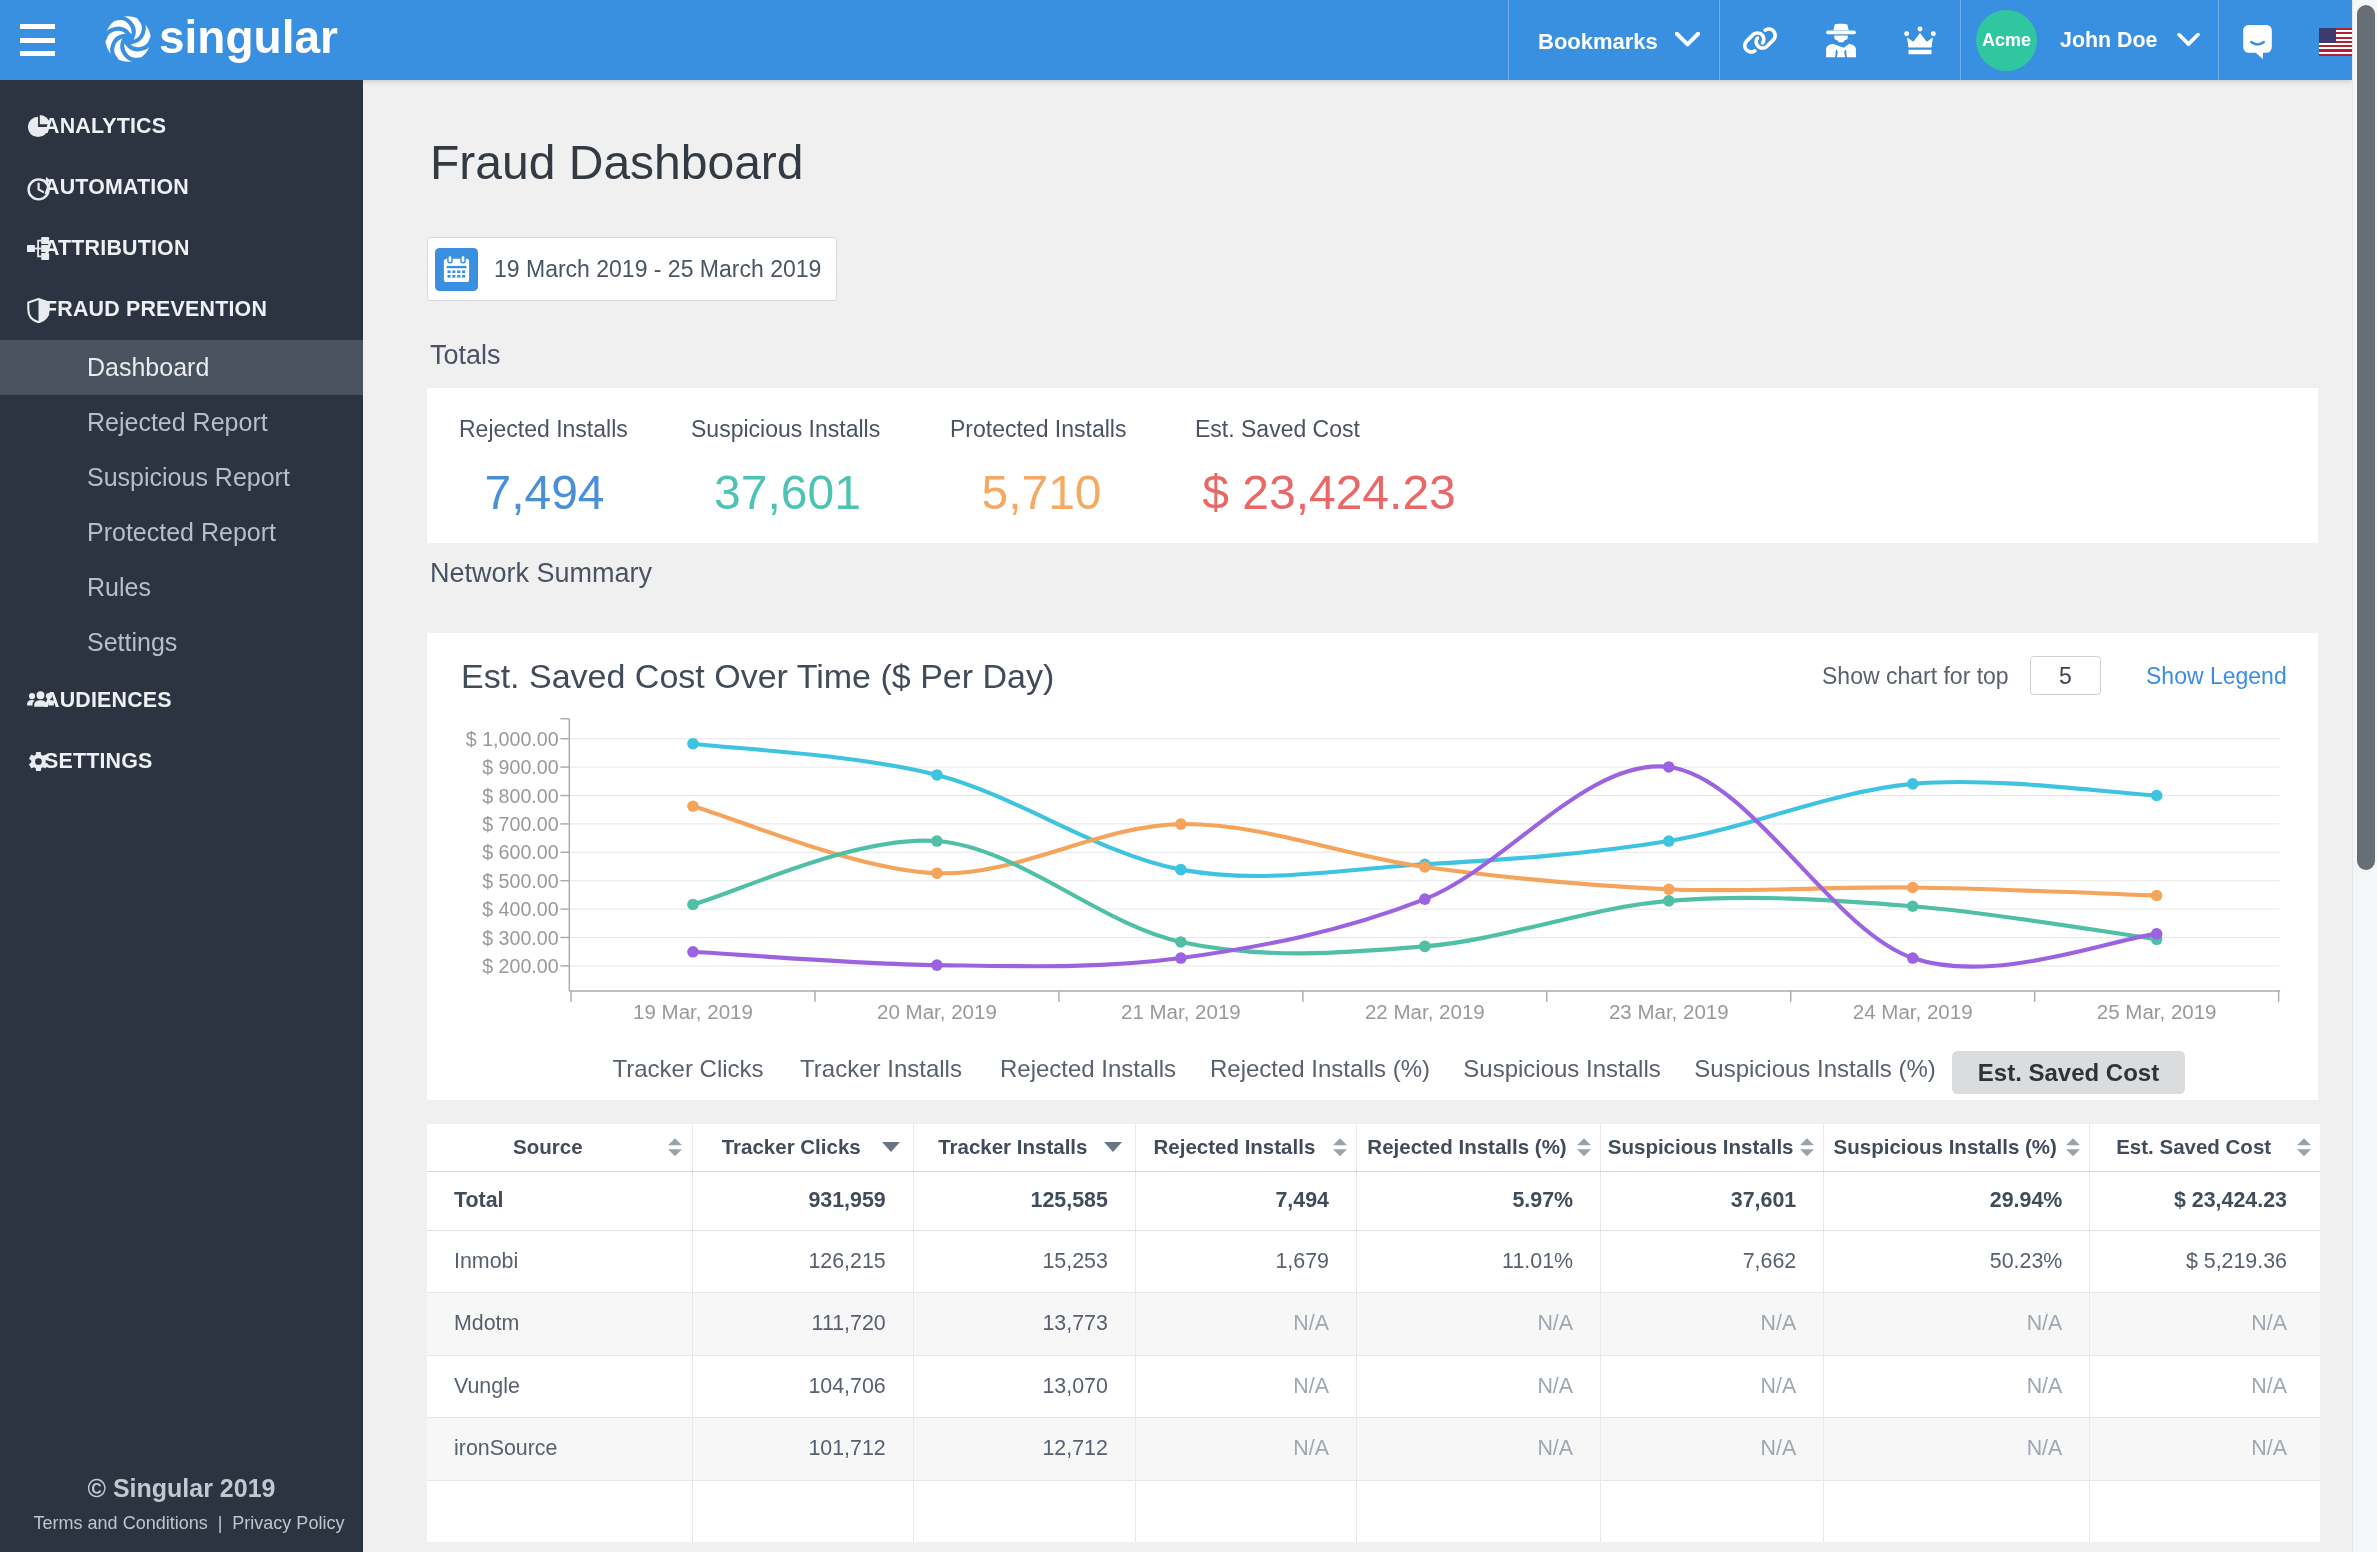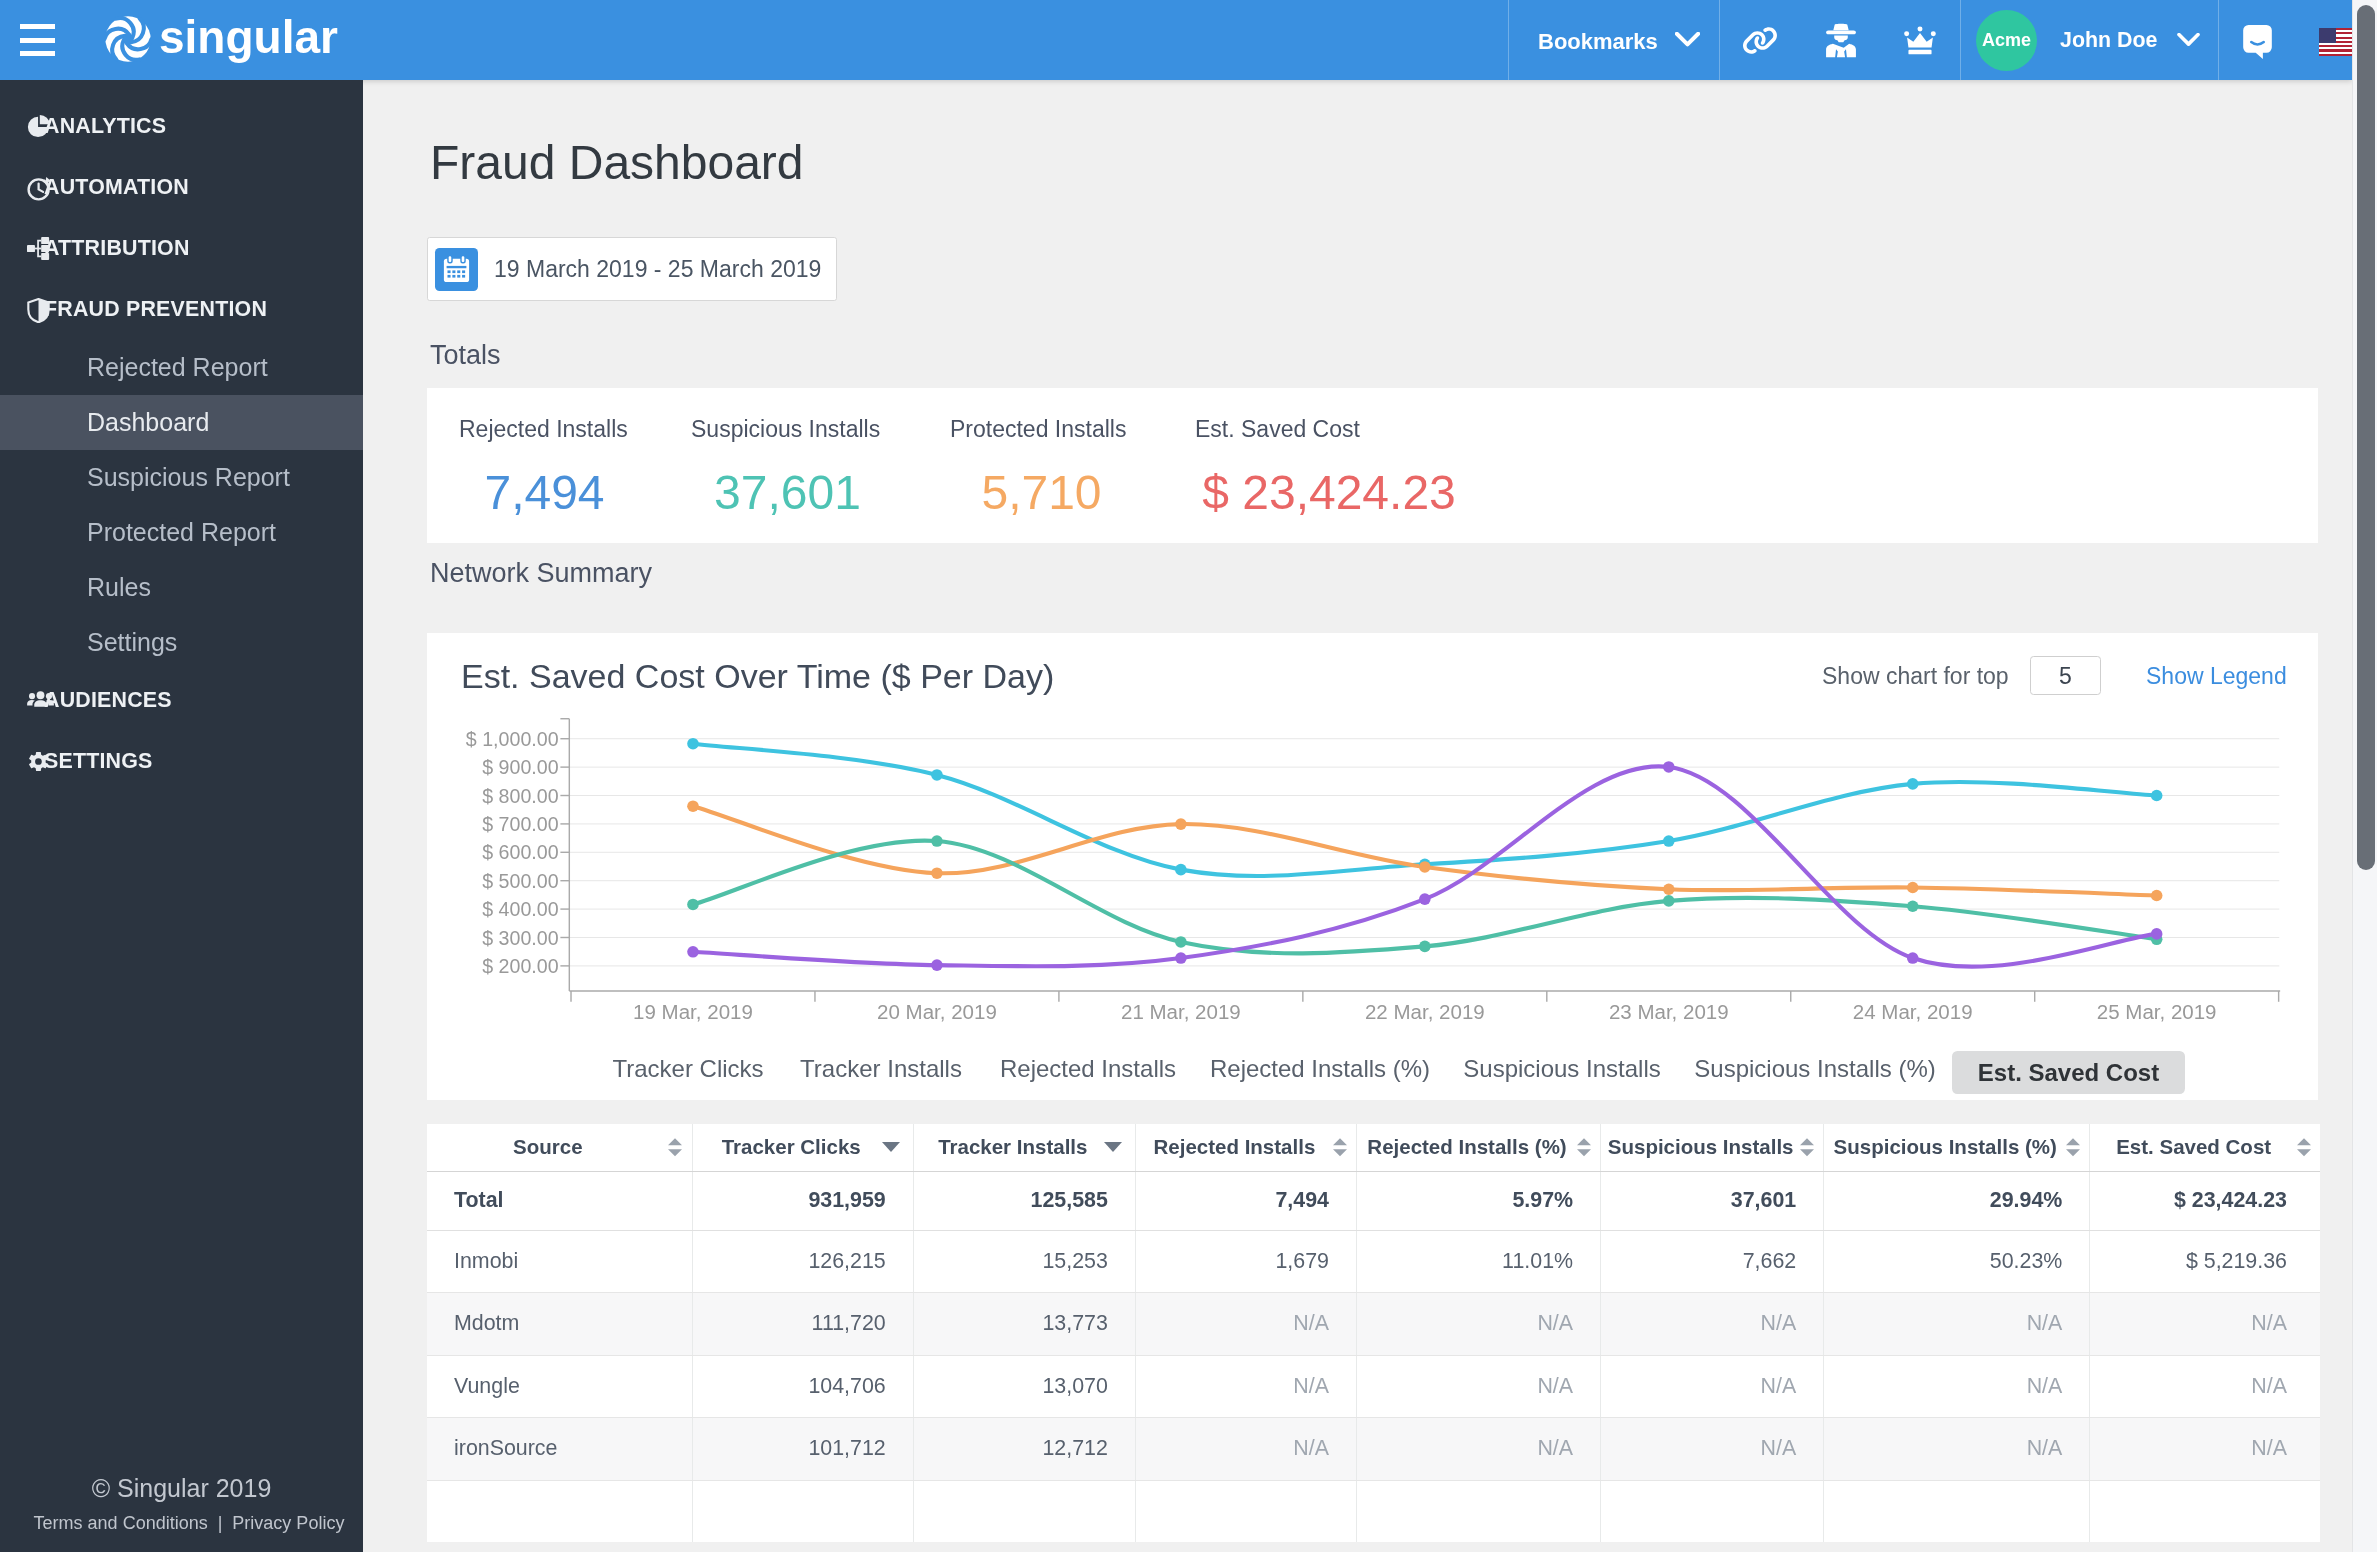--- a/index.html
+++ b/index.html
@@ -156,41 +156,41 @@
         <g stroke="#e8ebef" stroke-width="2" fill="none">
           <path d="M9 13 H 16"></path>
           <path d="M12.5 13 V 4 H 16"></path>
           <path d="M12.5 13 V 22 H 16"></path>
         </g>
       </svg></div>
   <div class="mitem">FRAUD PREVENTION<svg width="23" height="25" viewBox="0 0 26 28">
         <path d="M13 1 L24.5 5 V 13 C 24.5 20.5 20 25.5 13 27.2 C 6 25.5 1.5 20.5 1.5 13 V 5 Z" fill="none" stroke="#e8ebef" stroke-width="2.4"></path>
         <path d="M13 1 L24.5 5 V 13 C 24.5 20.5 20 25.5 13 27.2 Z" fill="#e8ebef"></path>
       </svg></div>
+  <div class="sitem active">Dashboard</div>
   <div class="sitem">Rejected Report</div>
-  <div class="sitem active">Dashboard</div>
   <div class="sitem">Suspicious Report</div>
   <div class="sitem">Protected Report</div>
   <div class="sitem">Rules</div>
   <div class="sitem">Settings</div>
   <div class="mitem">AUDIENCES<svg width="27" height="21.4" viewBox="0 0 30 24">
         <g fill="#e8ebef">
           <circle cx="15" cy="7" r="4.4"></circle>
           <path d="M15 12.5 c-4.5 0-7 2.3-7 5 V20 h14 v-2.5 c0-2.7-2.5-5-7-5z"></path>
           <circle cx="5.5" cy="8" r="3.4"></circle>
           <path d="M5.5 12.3 c-3.4 0-5.5 1.8-5.5 4 V18.5 h6 v-1 c0-1.9 1-3.6 2.6-4.6 -0.9-.4-2-.6-3.1-.6z"></path>
           <circle cx="24.5" cy="8" r="3.4"></circle>
           <path d="M24.5 12.3 c3.4 0 5.5 1.8 5.5 4 V18.5 h-6 v-1 c0-1.9-1-3.6-2.6-4.6 0.9-.4 2-.6 3.1-.6z"></path>
         </g>
       </svg></div>
   <div class="mitem">SETTINGS<svg width="23" height="23" viewBox="0 0 24 24">
         <path fill="#e8ebef" d="M19.4 13c.04-.33.06-.66.06-1s-.02-.67-.06-1l2.1-1.65a.5.5 0 0 0 .12-.64l-2-3.46a.5.5 0 0 0-.6-.22l-2.49 1a7.3 7.3 0 0 0-1.73-1l-.38-2.65A.5.5 0 0 0 13.93 2h-4a.5.5 0 0 0-.5.42L9.06 5.07a7.3 7.3 0 0 0-1.73 1l-2.49-1a.5.5 0 0 0-.6.22l-2 3.46a.5.5 0 0 0 .12.64L4.46 11c-.04.33-.06.66-.06 1s.02.67.06 1l-2.1 1.65a.5.5 0 0 0-.12.64l2 3.46c.14.24.42.34.6.22l2.49-1a7.3 7.3 0 0 0 1.73 1l.38 2.65a.5.5 0 0 0 .49.42h4a.5.5 0 0 0 .5-.42l.38-2.65a7.3 7.3 0 0 0 1.73-1l2.49 1c.24.1.5 0 .6-.22l2-3.46a.5.5 0 0 0-.12-.64zM11.93 15.5a3.5 3.5 0 1 1 0-7 3.5 3.5 0 0 1 0 7z"></path>
       </svg></div>
   <div id="sidefoot">
-    <div style="font-size:25px; margin-bottom:9.8px;">© Singular 2019</div>
+    <div style="font-size:25px; margin-bottom:9.8px;font-weight:bold;">© Singular 2019</div>
     <div style="font-size:18px; margin-bottom:18px; color:#c0c5cd;margin-left:15px;">Terms and Conditions&nbsp; | &nbsp;Privacy Policy</div>
   </div>
 </div>
 
 <h1 class="title">Fraud Dashboard</h1>
 <div id="datebox">
   <div id="dateicon">
     <svg style="position:absolute; left:8px; top:7.1px;" width="27" height="29" viewBox="0 0 30 32">
       <rect x="1" y="4" width="28" height="26" rx="3" fill="#fff"></rect>
       <rect x="5.5" y="0.5" width="4.5" height="8" rx="2" fill="#fff" stroke="#3a90e0" stroke-width="1.6"></rect>

